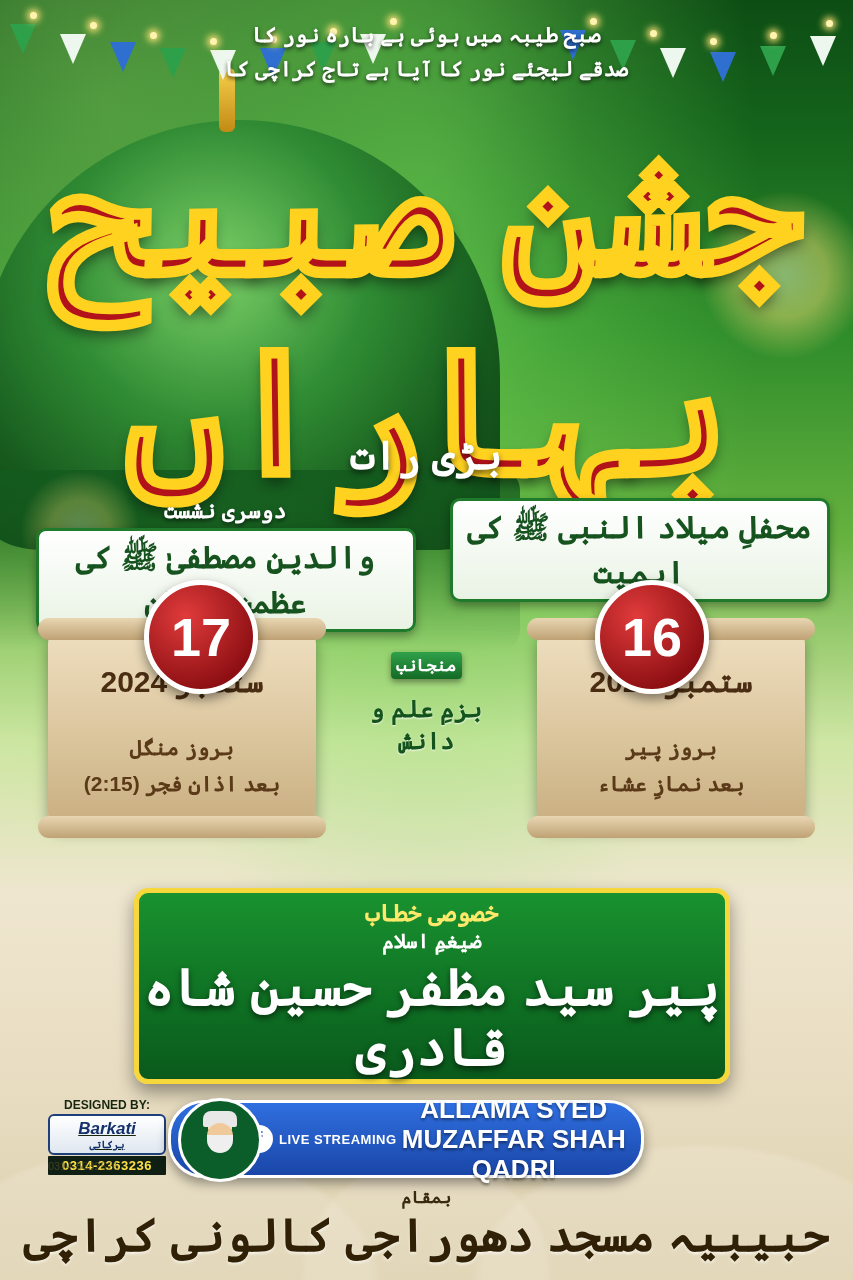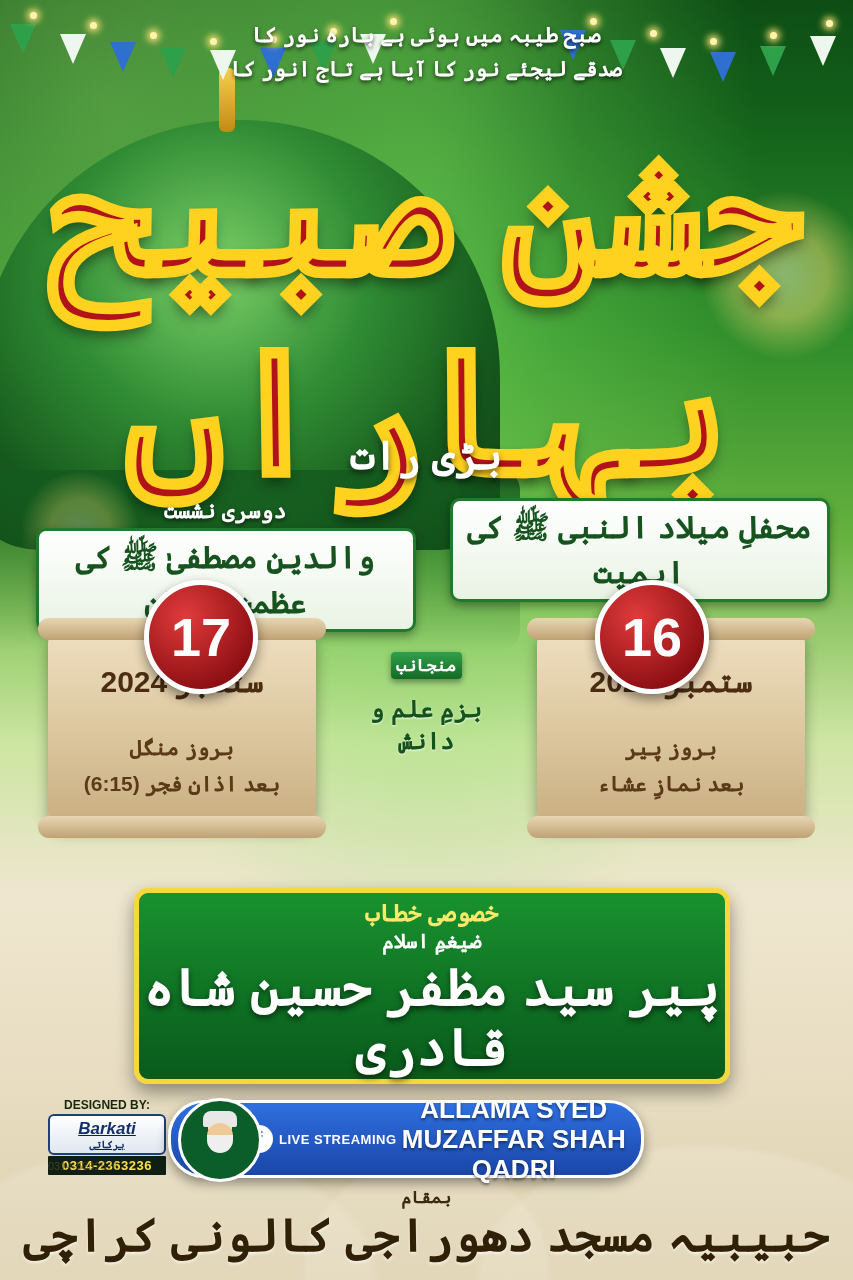--- a/index.html
+++ b/index.html
@@ -232,21 +232,21 @@
     <div class="bulb" style="left:390px;top:18px"></div>
     <div class="bulb" style="left:590px;top:18px"></div>
     <div class="bulb" style="left:650px;top:30px"></div>
     <div class="bulb" style="left:710px;top:38px"></div>
     <div class="bulb" style="left:770px;top:32px"></div>
     <div class="bulb" style="left:826px;top:20px"></div>
   </div>
 
   <div class="topline rtl">
     <div>صبح طیبہ میں ہوئی ہے بارہ نور کا</div>
-    <div>صدقے لیجئے نور کا آیا ہے تاج انور کا</div>
+    <div>صدقے لیجئے نور کا آیا ہے تاج کراچی کا</div>
   </div>
 
   <div class="title rtl">جشن صبیح بہاراں</div>
 
   <div class="subtitle rtl">بڑی رات</div>
 
   <div class="session-row">
     <div class="session rtl">
       <div class="tag">دوسری نشست</div>
       <div class="body">والدینِ مصطفیٰ ﷺ کی عظمت و شان</div>
@@ -254,21 +254,21 @@
     <div class="session rtl">
       <div class="body">محفلِ میلاد النبی ﷺ کی اہمیت</div>
     </div>
   </div>
 
   <div class="scrolls">
 
     <div class="scroll left rtl">
       <div class="s-date">ستمبر 2024</div>
       <div class="s-sub">بروز منگل</div>
-      <div class="s-sub" style="top:140px">بعد اذان فجر (6:15)</div>
+      <div class="s-sub" style="top:140px">بعد اذان فجر (2:15)</div>
       <div class="daybadge d17">17</div>
     </div>
 
     <div class="scroll right rtl">
       <div class="s-date">ستمبر 2024</div>
       <div class="s-sub">بروز پیر</div>
       <div class="s-sub" style="top:140px">بعد نمازِ عشاء</div>
       <div class="daybadge d16">16</div>
     </div>
 

